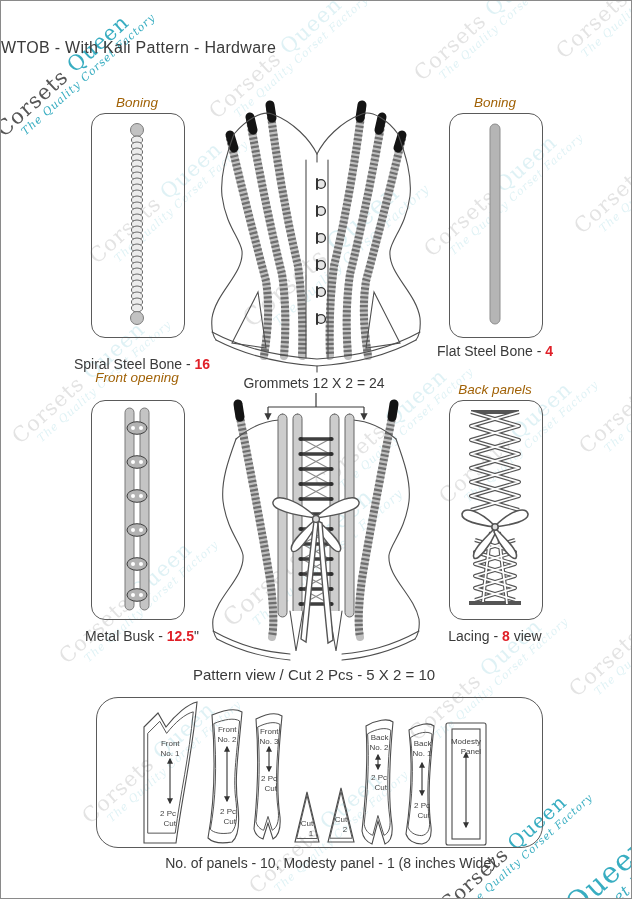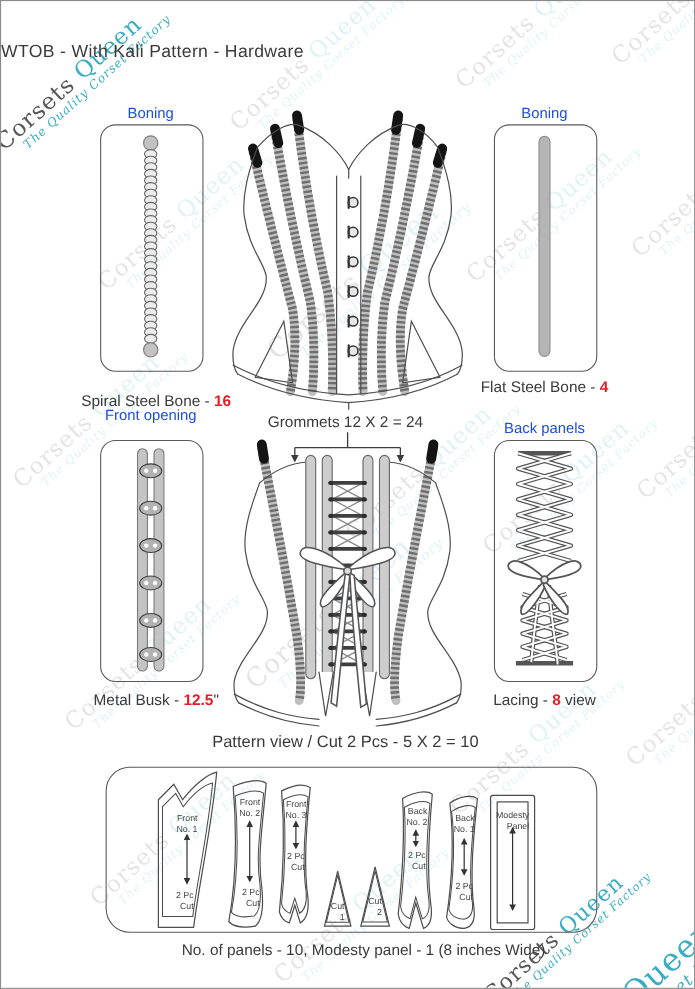--- a/index.html
+++ b/index.html
@@ -13,21 +13,21 @@
   .wm{position:absolute; transform:rotate(-42deg); transform-origin:0 50%;
       white-space:nowrap; font-family:"DejaVu Serif", serif; pointer-events:none;}
   .wm .wm-l1 .wm-c{color:#4d4d4d; letter-spacing:1px;}
   .wm .wm-l1 .wm-q{color:#2ea9be; letter-spacing:1px;}
   .wm .wm-l2{color:#2ea9be; font-style:italic; font-size:0.52em; margin-left:1.6em; margin-top:-0.15em; letter-spacing:1px;}
   .wm.faint{opacity:0.15;}
   .wm.dark{opacity:0.95;}
   
   .page-title{position:absolute; top:38px; left:0; width:100%; text-align:left;
     font-size:16px; color:#3a3a3a; letter-spacing:0.3px;}
-  .box-label{position:absolute; font-size:13.5px; color:#1d4ed8; transform:translateX(-50%); white-space:nowrap;}
+  .box-label{position:absolute; font-size:13.5px; color:#a16207; transform:translateX(-50%); white-space:nowrap;font-style:italic;}
   .caption{position:absolute; font-size:14px; color:#3a3a3a; transform:translateX(-50%); white-space:nowrap;}
   .caption .red{color:#e02028; font-weight:bold;}
   .hw-box{position:absolute; border:1px solid #5a5a5a; border-radius:14px; background:transparent;}
   .center-label{position:absolute; transform:translateX(-50%); font-size:14px; color:#3a3a3a; white-space:nowrap;}
   .pattern-title{position:absolute; transform:translateX(-50%); font-size:15px; color:#3a3a3a; white-space:nowrap;}
   .pattern-box{position:absolute; border:1px solid #5a5a5a; border-radius:22px;}
   .piece-label{position:absolute; transform:translateX(-50%); font-size:8px; line-height:1.2;
     color:#444; text-align:right; white-space:nowrap;}
   .footer-note{position:absolute; transform:translateX(-50%); font-size:14px; color:#3a3a3a; white-space:nowrap;padding-left:39px;}
   svg{position:absolute; overflow:visible;}

